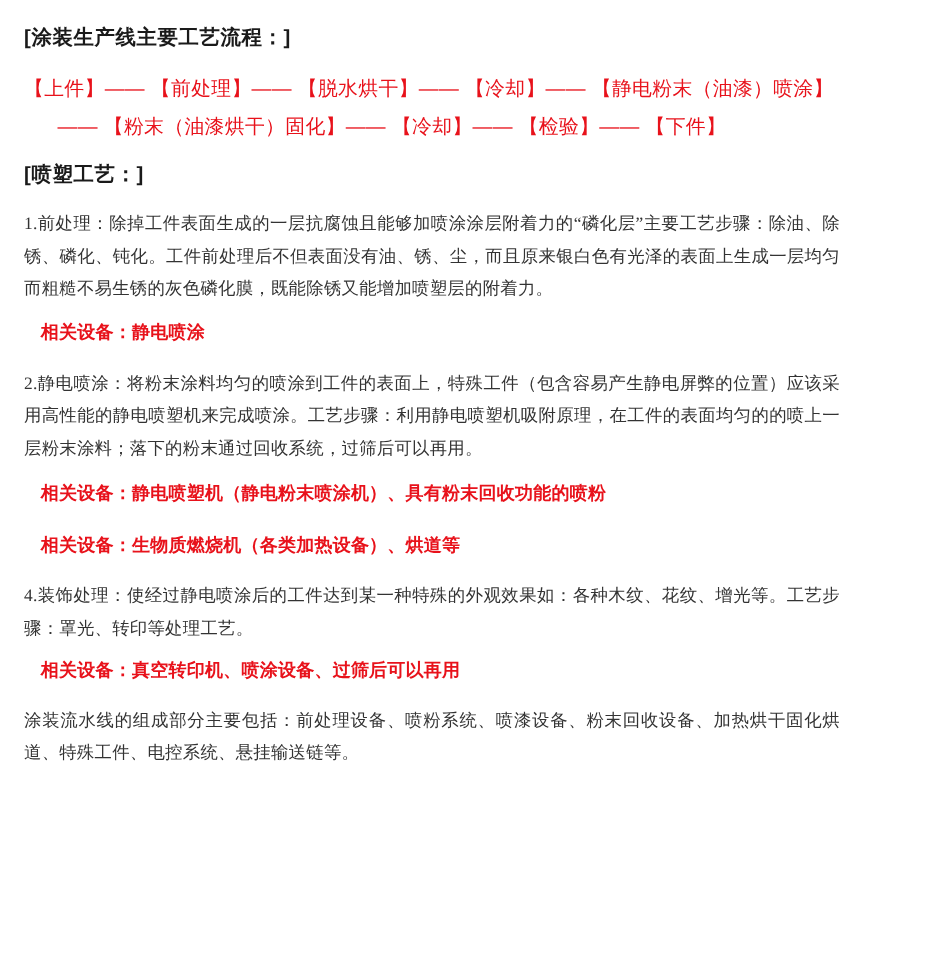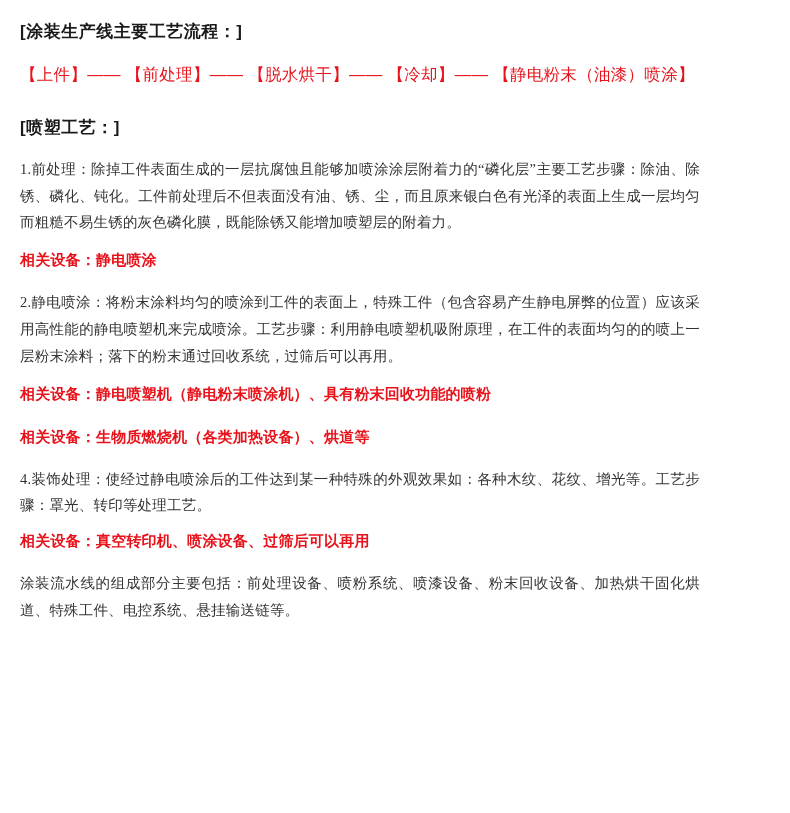--- a/index.html
+++ b/index.html
@@ -22,21 +22,21 @@
 
   .section-head {
     font-size: 17px;
     font-weight: bold;
     color: #1a1a1a;
     letter-spacing: 0.5px;
     margin: 6px 0 14px 0;
     line-height: 1.4;
   }
   .section-head.second {
-    margin-top: 26px;
+    margin-top: 12px;
     margin-bottom: 16px;
   }
 
   .flow {
     color: #e8121b;
     font-weight: normal;
     font-size: 16.5px;
     line-height: 1.95;
     letter-spacing: 0.3px;
     margin: 0 0 6px 0;
@@ -62,36 +62,38 @@
   .equip {
     font-size: 15px;
     font-weight: bold;
     color: #e8121b;
     line-height: 1.8;
     margin: 4px 0 16px 0;
     letter-spacing: 0.2px;
   }
   .equip .label {
     color: #e8121b;
+    margin-left: 14px;
   }
 
   .para.last {
     margin-top: 14px;
     margin-bottom: 0;
   }
 </style>
 </head>
 <body>
 
 <div class="page">
 
   <h1 class="section-head">[涂装生产线主要工艺流程：]</h1>
 
   <div class="flow">
     <span class="line1">【上件】—— 【前处理】—— 【脱水烘干】—— 【冷却】—— 【静电粉末（油漆）喷涂】</span>
+    <span class="line2">—— 【粉末（油漆烘干）固化】—— 【冷却】—— 【检验】—— 【下件】</span>
   </div>
 
   <h2 class="section-head second">[喷塑工艺：]</h2>
 
   <p class="para">1.前处理：除掉工件表面生成的一层抗腐蚀且能够加喷涂涂层附着力的“磷化层”主要工艺步骤：除油、除锈、磷化、钝化。工件前处理后不但表面没有油、锈、尘，而且原来银白色有光泽的表面上生成一层均匀而粗糙不易生锈的灰色磷化膜，既能除锈又能增加喷塑层的附着力。</p>
   <p class="equip">
     <span class="label">相关设备：</span><span>静电喷涂</span>
   </p>
 
   <p class="para">2.静电喷涂：将粉末涂料均匀的喷涂到工件的表面上，特殊工件（包含容易产生静电屏弊的位置）应该采用高性能的静电喷塑机来完成喷涂。工艺步骤：利用静电喷塑机吸附原理，在工件的表面均匀的的喷上一层粉末涂料；落下的粉末通过回收系统，过筛后可以再用。</p>

